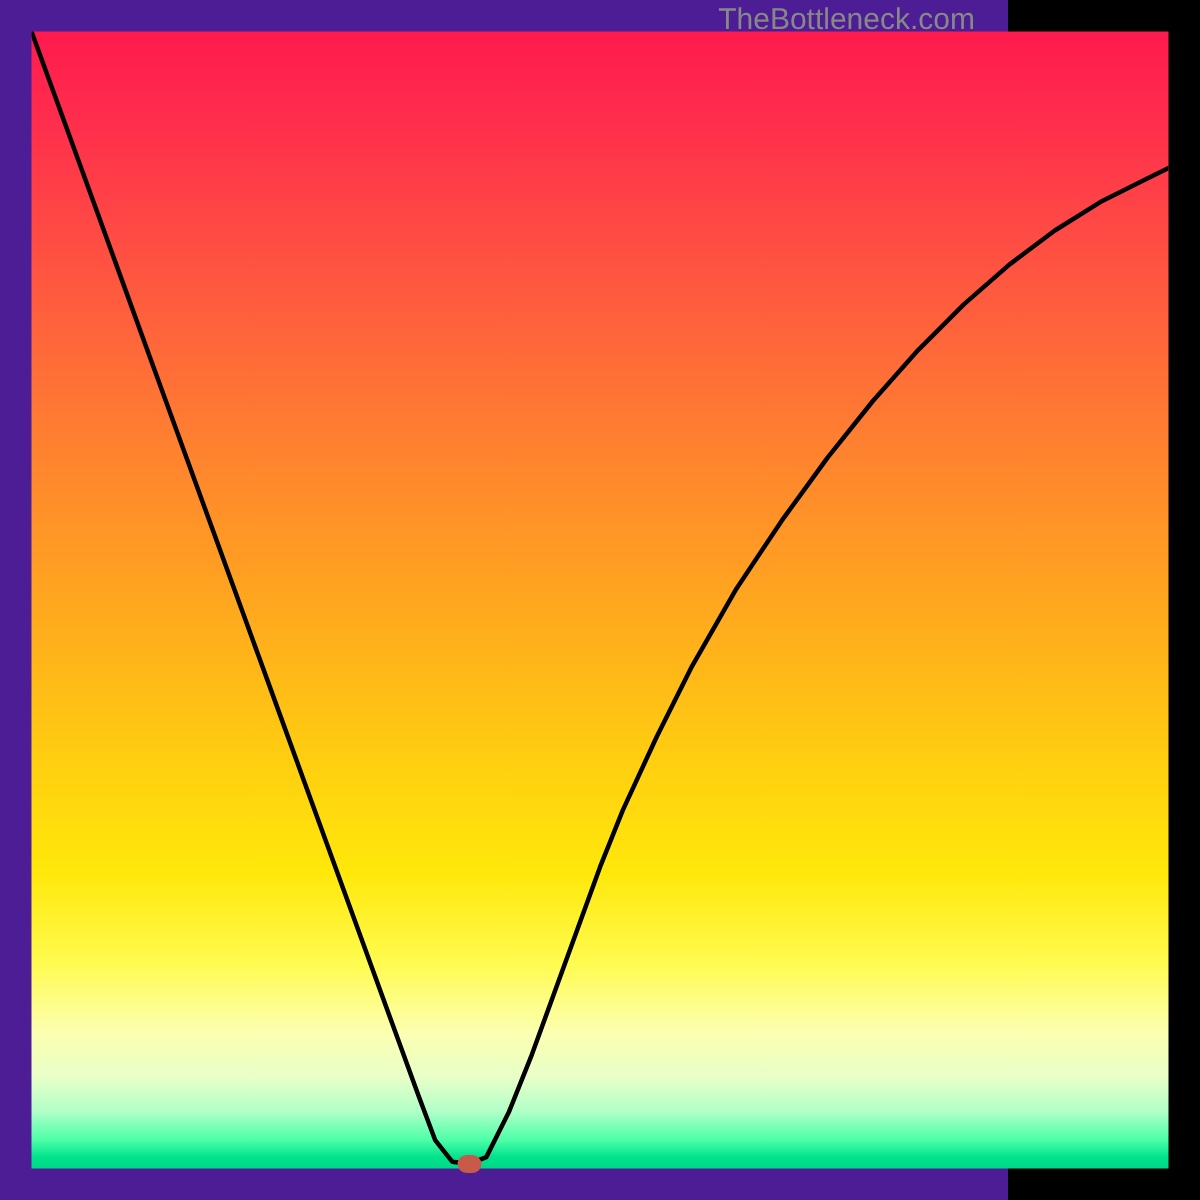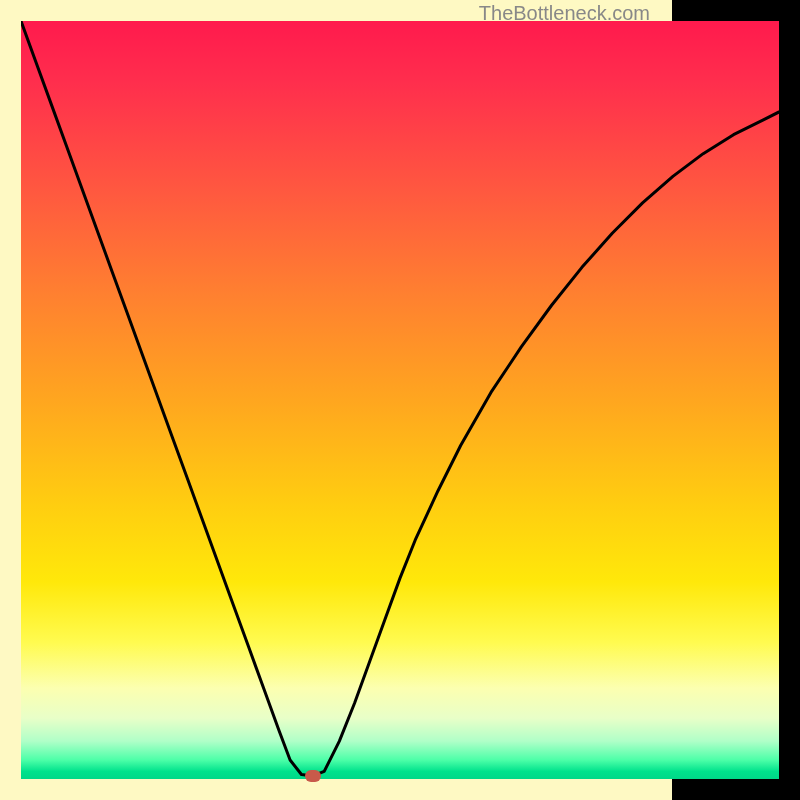--- a/index.html
+++ b/index.html
@@ -8,21 +8,21 @@
     width: 800px;
     height: 800px;
     background: #000;
     font-family: Arial, Helvetica, sans-serif;
     position: relative;
     overflow: hidden;
   }
   .outer {
     width: 672px;
     height: 800px;
-    background: #fef9c3;
+    background: #4c1d95;
     position: relative;
   }
   .plot {
     position: absolute;
     left: 21px;
     top: 21px;
     width: 758px;
     height: 758px;
     background: linear-gradient(to bottom,
       #ff1a4d 0%,

